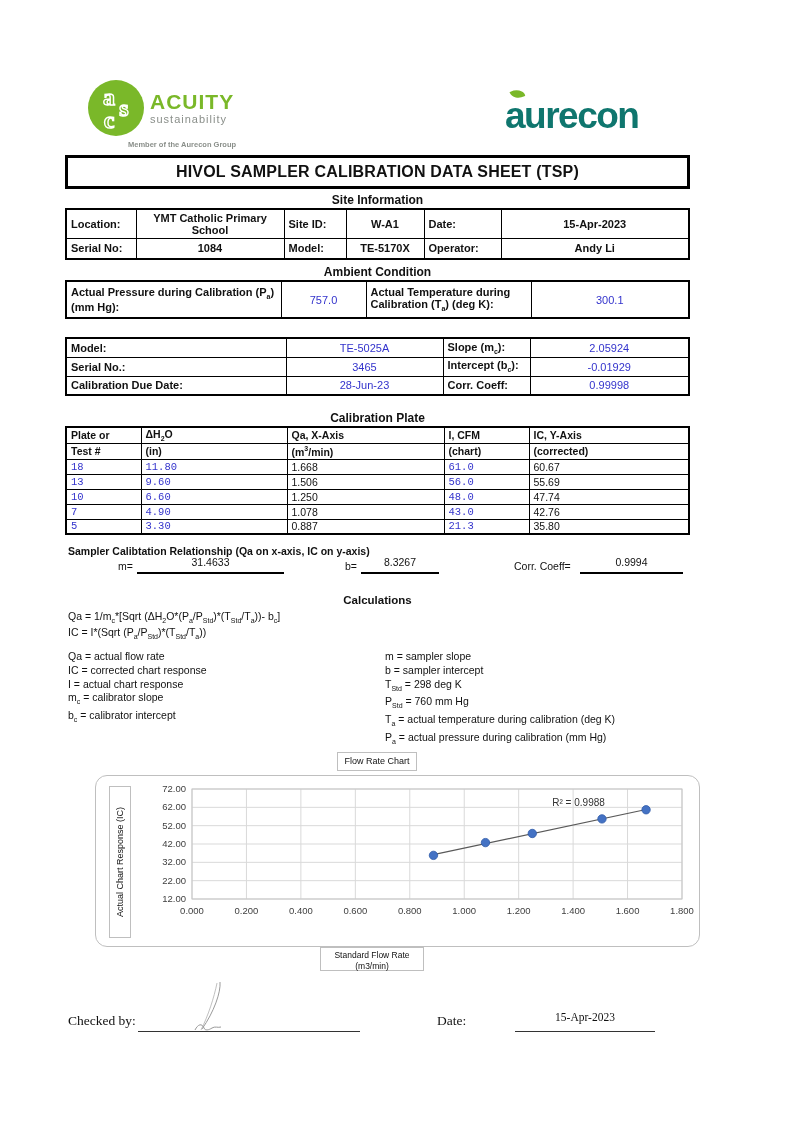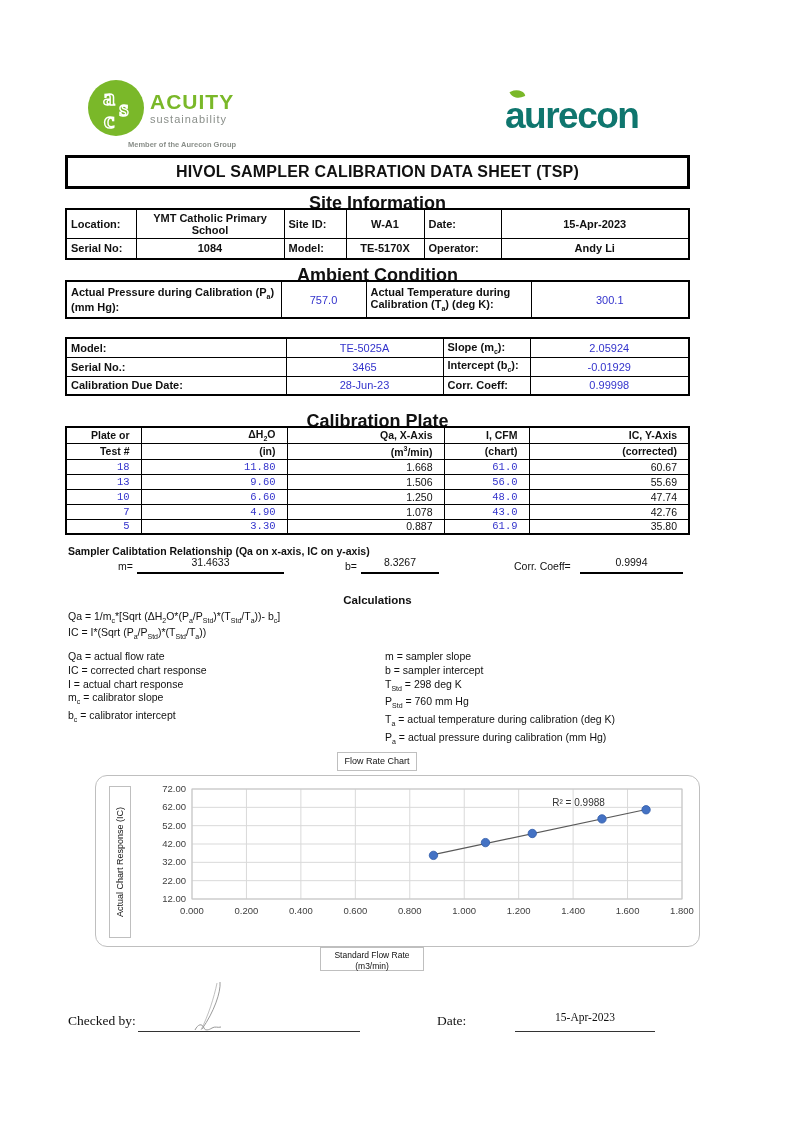--- a/index.html
+++ b/index.html
@@ -15,37 +15,37 @@
   #acuity-sub { color:#8a8f8a; font-size:11px; letter-spacing:1px; margin-top:1px; }
   #acuity-tagline { color:#8a8f8a; font-size:7.5px; font-weight:bold; margin-top:4px; margin-left:40px; }
   #aurecon-logo { position:absolute; left:505px; top:86px; width:170px; height:52px; }
   #aurecon-name { position:absolute; left:0; top:10px; color:#0f766e; font-weight:bold; font-size:37px; letter-spacing:-1.5px; line-height:40px; }
   #aurecon-leaf { position:absolute; left:6px; top:3px; width:13px; height:10px; background:#7AB829; border-radius:0 100% 10% 100%; transform:rotate(-25deg); }
 
   
   #title-box { position:absolute; left:65px; top:155px; width:625px; height:34px; border:3px solid #000; text-align:center; font-weight:bold; font-size:16px; line-height:28px; letter-spacing:0.2px; }
 
   
-  .sec-heading { position:absolute; left:65px; width:625px; text-align:center; font-weight:bold; font-size:18px; }
+  .sec-heading { position:absolute; left:65px; width:625px; text-align:center; font-weight:bold; font-size:12px; }
 
   
   table { border-collapse:collapse; table-layout:fixed; position:absolute; left:65px; width:625px; border:2px solid #000; }
   td { border:1.5px solid #000; font-size:11px; padding:1px 4px; vertical-align:middle; }
   td.lbl { font-weight:bold; text-align:left; }
   td.val { font-weight:bold; text-align:center; }
   td.bval { color:#3333CC; text-align:center; font-weight:normal; }
   #site-table { top:208px; }
   #site-table td { height:21px; }
   #site-table tr:first-child td { height:29px; }
   #ambient-table { top:280px; }
   #ambient-table td { height:37px; }
   #orifice-table { top:337px; }
   #orifice-table td { height:19px; }
   #calib-table { top:426px; }
-  #calib-table td { text-align:right; font-size:10.5px; height:15px; padding:0 11px;margin-top:19px; }
+  #calib-table td { text-align:left; font-size:10.5px; height:15px; padding:0 4px;margin-top:19px; }
   #calib-table td.hdr { font-weight:bold; height:16px; }
   #calib-table td.blue { color:#3333CC;font-family:Liberation Mono, monospace; }
   sub { font-size:7px; }
   sup { font-size:7px; }
 
   
   #sampler-heading { position:absolute; left:68px; top:545px; font-weight:bold; font-size:10.5px; }
   .rel-label { position:absolute; font-size:10.5px; top:560px; }
   .rel-line { position:absolute; top:556px; height:18px; border-bottom:2px solid #000; text-align:center; font-size:10.5px; }
 
@@ -225,21 +225,21 @@
           <td class="blue">7</td>
           <td class="blue">4.90</td>
           <td>1.078</td>
           <td class="blue">43.0</td>
           <td>42.76</td>
         </tr>
         <tr>
           <td class="blue">5</td>
           <td class="blue">3.30</td>
           <td>0.887</td>
-          <td class="blue">61.9</td>
+          <td class="blue">21.3</td>
           <td>35.80</td>
         </tr>
       </tbody>
   </table>
 
   <div id="sampler-heading">Sampler Calibtation Relationship (Qa on x-axis, IC on y-axis)</div>
   <span class="rel-label" style="left:118px;">m=</span>
   <div class="rel-line" style="left:137px; width:147px;">31.4633</div>
   <span class="rel-label" style="left:345px;">b=</span>
   <div class="rel-line" style="left:361px; width:78px;">8.3267</div>

